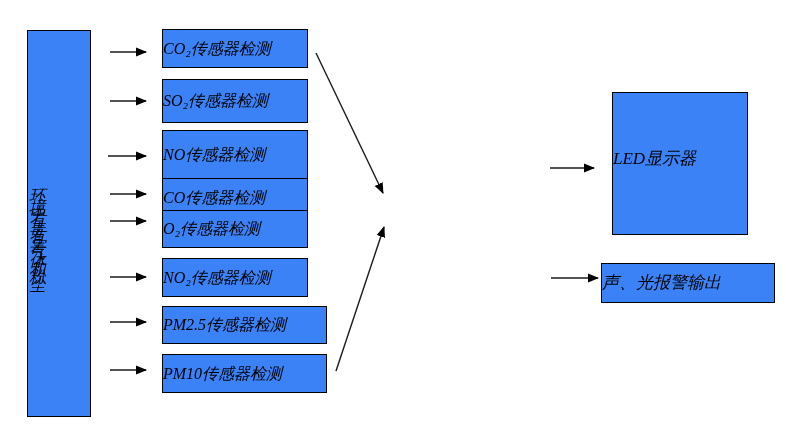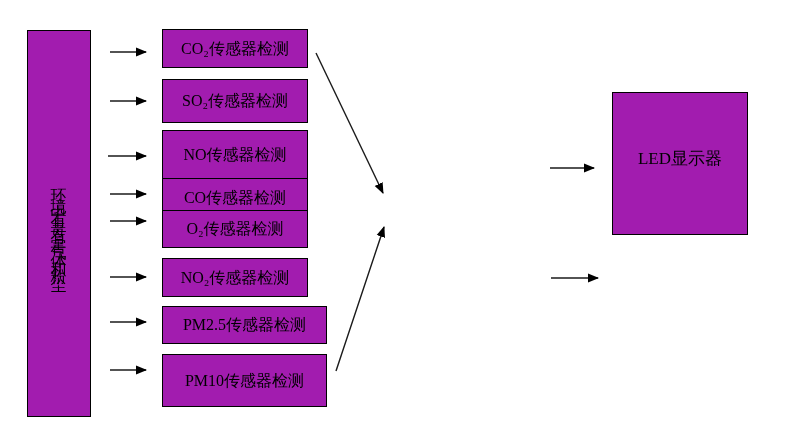--- a/index.html
+++ b/index.html
@@ -12,28 +12,28 @@
   .canvas {
     position: relative;
     width: 786px;
     height: 435px;
     background: #ffffff;
     overflow: hidden;
   }
   .box {
     position: absolute;
     border: 1px solid #000000;
-    background: #a21caf;
+    background: #3b82f6;
     box-sizing: border-box;
     display: flex;
     align-items: center;
-    justify-content: center;
     text-align: center;
     font-size: 16px;
     line-height: 1.2;
+    font-style: italic;
   }
   
   .source-box {
     left: 27px; top: 30px; width: 64px; height: 387px;
   }
   .vtext {
     writing-mode: vertical-lr;
     text-orientation: upright;
     letter-spacing: 8px;
     font-size: 16px;
@@ -41,21 +41,21 @@
   
   .sensor { left: 162px; width: 146px; }
   .sensor.wide { width: 165px; }
   .s1 { top: 29px;  height: 39px; }
   .s2 { top: 79px;  height: 44px; }
   .s3 { top: 130px; height: 50px; }
   .s4 { top: 170px; height: 39px; margin-top: 8px; }
   .s5 { top: 210px; height: 38px; }
   .s6 { top: 258px; height: 39px; }
   .s7 { top: 306px; height: 38px; }
-  .s8 { top: 354px; height: 53px; }
+  .s8 { top: 354px; height: 39px; }
   
   .processor-box {
     left: 389px; top: 118px; width: 145px; height: 190px;
     border-width: 2px;
     font-size: 18px;
     line-height: 23px;
     padding-bottom: 10px;
     flex-direction: column;
   }
   .processor-box span { display: block; }
@@ -129,14 +129,17 @@
     <span>PM2.5传感器检测</span>
   </div>
   <div class="box sensor wide s8">
     <span>PM10传感器检测</span>
   </div>
 
 
   <div class="box led-box">
     <span>LED显示器</span>
   </div>
+  <div class="box alarm-box">
+    <span>声、光报警输出</span>
+  </div>
 
 </div>
 
 </body></html>

